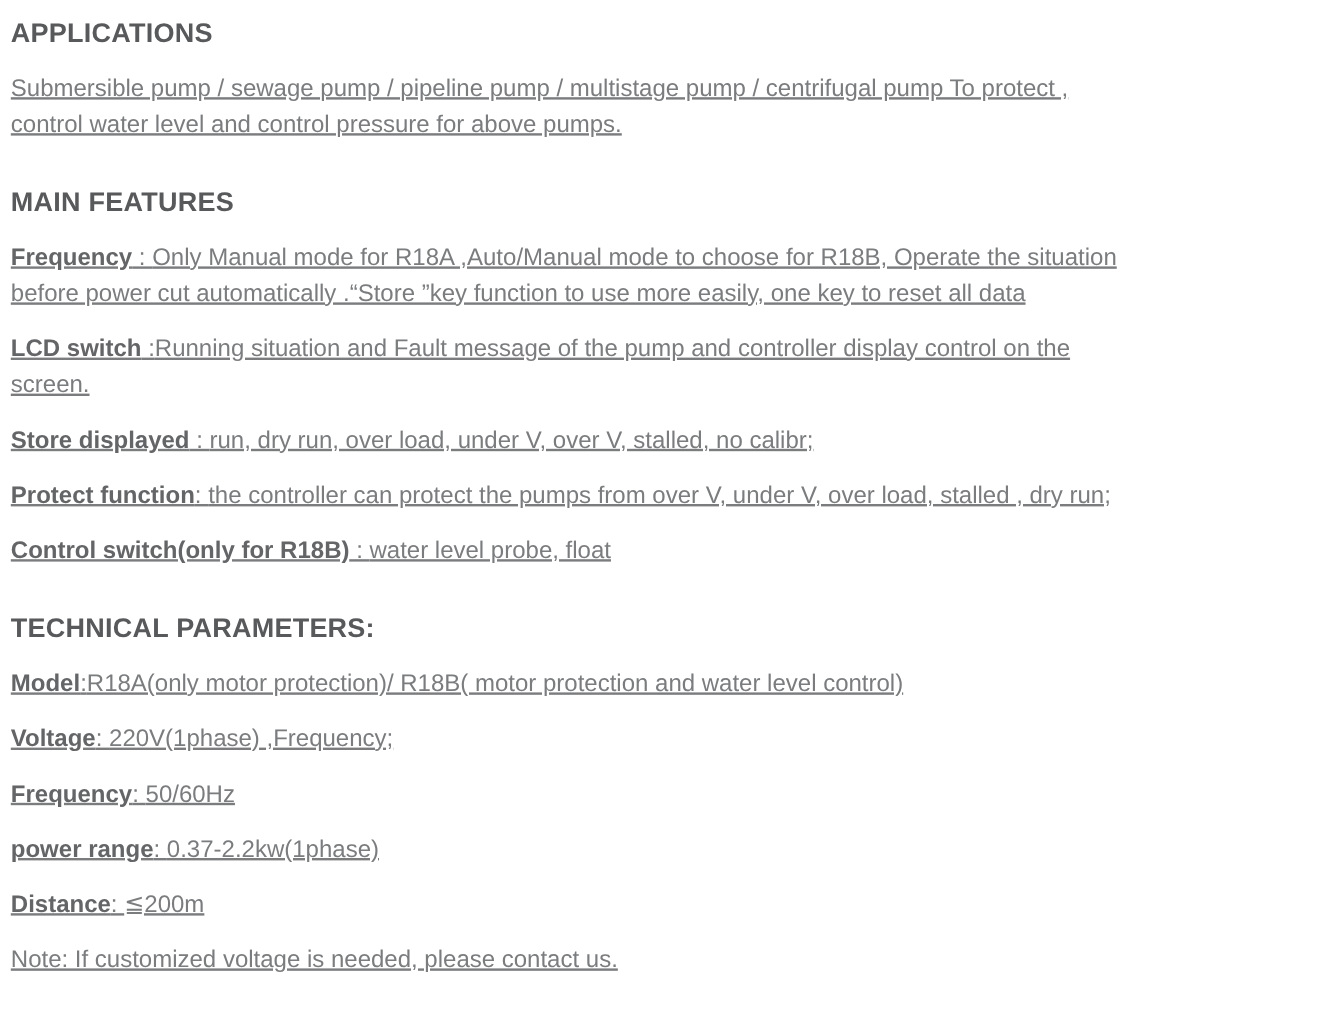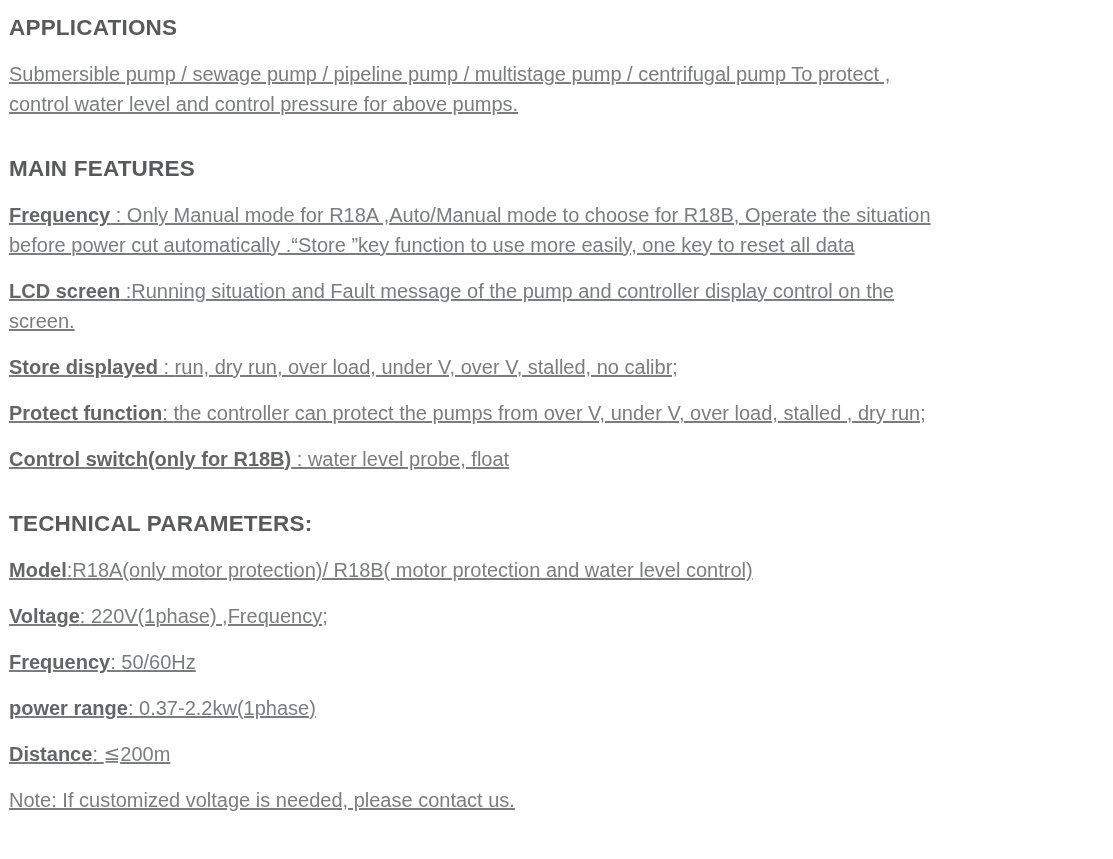--- a/index.html
+++ b/index.html
@@ -42,21 +42,21 @@
   }
 </style>
 </head>
 <body>
 
 <main class="doc">
     <h2 class="section-heading first">APPLICATIONS</h2>
     <p class="doc-row"><span></span><span>Submersible pump / sewage pump / pipeline pump / multistage pump / centrifugal pump To protect , control water level and control pressure for above pumps.</span></p>
     <h2 class="section-heading">MAIN FEATURES</h2>
     <p class="doc-row"><strong class="row-label">Frequency</strong><span> : </span><span>Only Manual mode for R18A ,Auto/Manual mode to choose for R18B, Operate the situation before power cut automatically .“Store ”key function to use more easily, one key to reset all data</span></p>
-    <p class="doc-row"><strong class="row-label">LCD screen</strong><span> :</span><span>Running situation and Fault message of the pump and controller display control on the screen.</span></p>
+    <p class="doc-row"><strong class="row-label">LCD switch</strong><span> :</span><span>Running situation and Fault message of the pump and controller display control on the screen.</span></p>
     <p class="doc-row"><strong class="row-label">Store displayed</strong><span> : </span><span>run, dry run, over load, under V, over V, stalled, no calibr;</span></p>
     <p class="doc-row"><strong class="row-label">Protect function</strong><span>: </span><span>the controller can protect the pumps from over V, under V, over load, stalled , dry run;</span></p>
     <p class="doc-row"><strong class="row-label">Control switch(only for R18B)</strong><span> : </span><span>water level probe, float</span></p>
     <h2 class="section-heading">TECHNICAL PARAMETERS:</h2>
     <p class="doc-row"><strong class="row-label">Model</strong><span>:</span><span>R18A(only motor protection)/ R18B( motor protection and water level control)</span></p>
     <p class="doc-row"><strong class="row-label">Voltage</strong><span>: </span><span>220V(1phase) ,Frequency;</span></p>
     <p class="doc-row"><strong class="row-label">Frequency</strong><span>: </span><span>50/60Hz</span></p>
     <p class="doc-row"><strong class="row-label">power range</strong><span>: </span><span>0.37-2.2kw(1phase)</span></p>
     <p class="doc-row"><strong class="row-label">Distance</strong><span>: </span><span>≦200m</span></p>
     <p class="doc-row"><span></span><span>Note: If customized voltage is needed, please contact us.</span></p>

